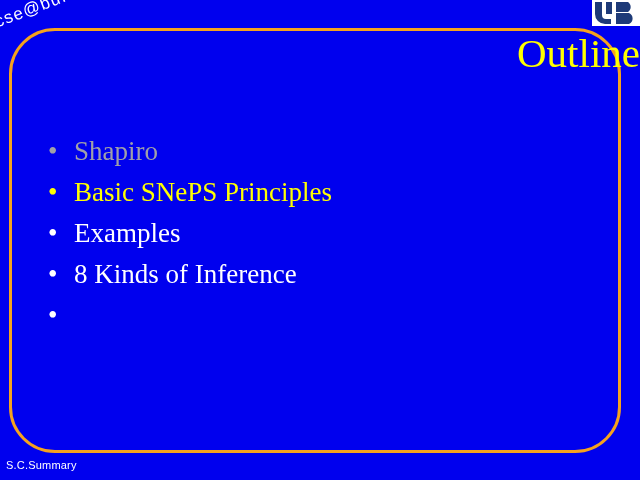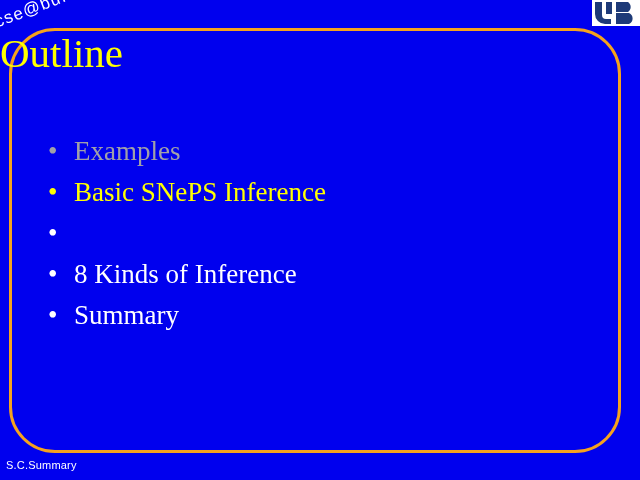--- a/index.html
+++ b/index.html
@@ -57,21 +57,21 @@
     background: #FFFFFF;
   }
   #ub-logo svg { display: block; }
 
   
   #title {
     position: absolute;
     left: 0;
     top: 30px;
     width: 640px;
-    text-align: left;
+    text-align: right;
     color: #FFFF00;
     font-size: 41px;
     line-height: 46px;
     white-space: nowrap;
   }
 
   
   #bullets {
     position: absolute;
     left: 48px;
@@ -134,39 +134,39 @@
       </g>
     </svg>
   </div>
 
   <div id="title">Outline</div>
 
   <div id="bullets">
 
     <div class="bullet-row">
       <span class="bullet-dot state-dim">•</span>
-      <span class="bullet-text state-dim">Examples</span>
+      <span class="bullet-text state-dim">Shapiro</span>
     </div>
 
     <div class="bullet-row">
       <span class="bullet-dot state-current">•</span>
-      <span class="bullet-text state-current">Basic SNePS Inference</span>
+      <span class="bullet-text state-current">Basic SNePS Principles</span>
     </div>
 
     <div class="bullet-row">
       <span class="bullet-dot state-plain">•</span>
+      <span class="bullet-text state-plain">Examples</span>
     </div>
 
     <div class="bullet-row">
       <span class="bullet-dot state-plain">•</span>
       <span class="bullet-text state-plain">8 Kinds of Inference</span>
     </div>
 
     <div class="bullet-row">
       <span class="bullet-dot state-plain">•</span>
-      <span class="bullet-text state-plain">Summary</span>
     </div>
 
   </div>
 
   <div id="footer">S.C.Summary</div>
 
 </div>
 
 </body></html>

